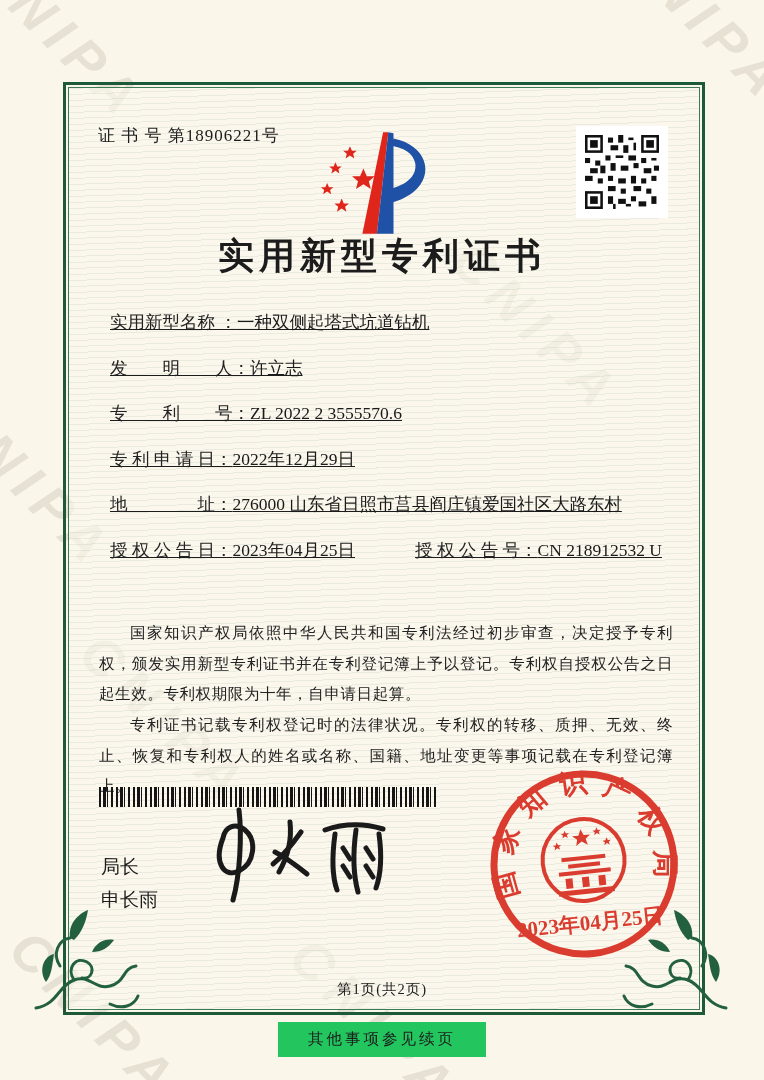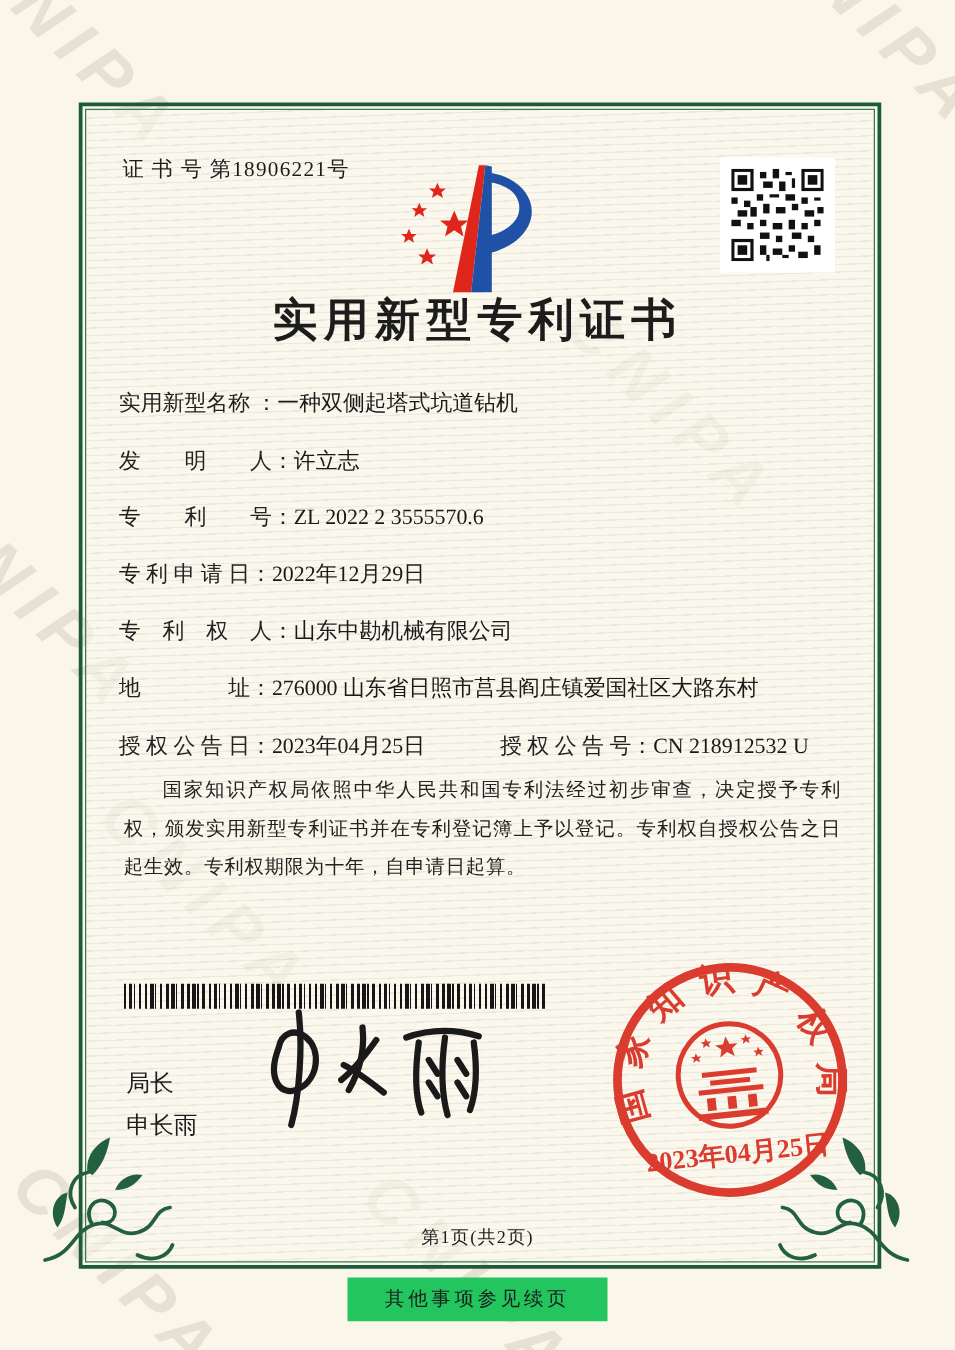--- a/index.html
+++ b/index.html
@@ -26,21 +26,21 @@
       rgba(0,0,0,0) 1px, rgba(0,0,0,0) 6px);
   }
   .cert-no{position:absolute;left:98px;top:124px;font-size:17px;letter-spacing:1px;z-index:5;}
   .logo{position:absolute;left:314px;top:126px;width:132px;height:114px;z-index:5;}
   .qr{position:absolute;left:576px;top:126px;width:92px;height:92px;background:#fff;
       display:flex;align-items:center;justify-content:center;z-index:5;}
   .cert-title{
     position:absolute;left:0;top:232px;width:100%;text-align:center;
     font-size:36px;font-weight:bold;letter-spacing:5px;z-index:5;
   }
-  .fields{position:absolute;left:95px;top:300px;z-index:5;white-space:nowrap;}
+  .fields{position:absolute;left:110px;top:300px;z-index:5;white-space:nowrap;text-decoration:underline;}
   .fields .row{height:45.6px;line-height:45.6px;font-size:17.5px;}
   .flabel{color:#222;}
   .fvalue{color:#1a1a1a;}
   .gap2{margin-left:60px;}
   .paras{position:absolute;left:99px;top:618px;width:574px;z-index:5;}
   .paras p{
     margin:0;font-size:15.5px;line-height:1.98;text-indent:2em;
     letter-spacing:0.6px;color:#222;text-align:justify;
   }
   .barcode{
@@ -164,32 +164,30 @@
   <div class="row">
     <span class="flabel">发　　明　　人：</span><span class="fvalue">许立志</span>
   </div>
   <div class="row">
     <span class="flabel">专　　利　　号：</span><span class="fvalue">ZL 2022 2 3555570.6</span>
   </div>
   <div class="row">
     <span class="flabel">专 利 申 请 日：</span><span class="fvalue">2022年12月29日</span>
   </div>
   <div class="row">
-    <span class="flabel">专　利　权　人：</span><span class="fvalue">山东中勘机械有限公司</span>
-  </div>
-  <div class="row">
     <span class="flabel">地　　　　址：</span><span class="fvalue">276000 山东省日照市莒县阎庄镇爱国社区大路东村</span>
   </div>
   <div class="row">
     <span class="flabel">授 权 公 告 日：</span><span class="fvalue">2023年04月25日</span><span class="flabel gap2">授 权 公 告 号：</span><span class="fvalue">CN 218912532 U</span>
   </div>
 </div>
 
 <div class="paras">
   <p>国家知识产权局依照中华人民共和国专利法经过初步审查，决定授予专利权，颁发实用新型专利证书并在专利登记簿上予以登记。专利权自授权公告之日起生效。专利权期限为十年，自申请日起算。</p>
+  <p>专利证书记载专利权登记时的法律状况。专利权的转移、质押、无效、终止、恢复和专利权人的姓名或名称、国籍、地址变更等事项记载在专利登记簿上。</p>
 </div>
 
 <div class="barcode"></div>
 
 <div class="signer">
   <div>局长</div>
   <div>申长雨</div>
 </div>
 
 <svg class="signature" width="210" height="110" viewBox="0 0 210 110">

